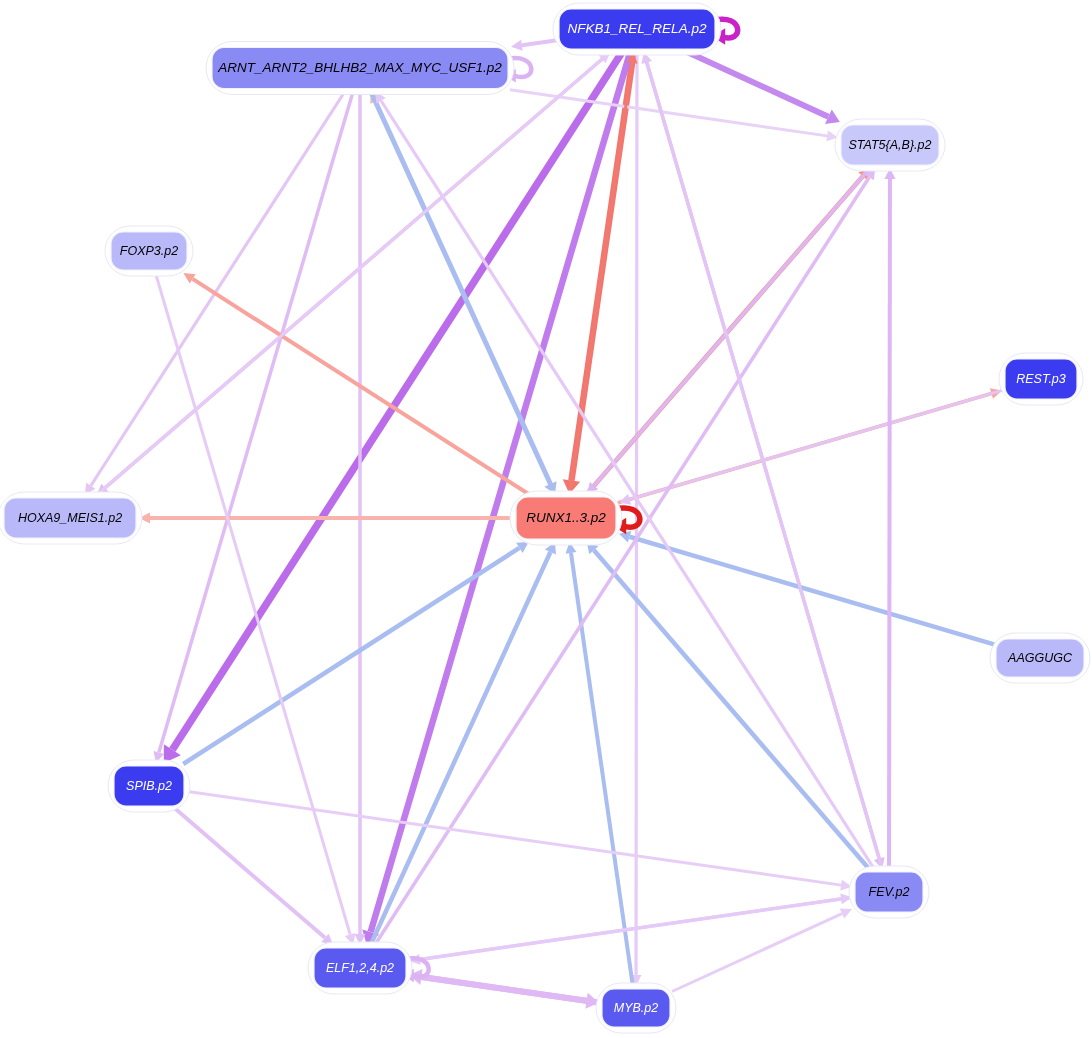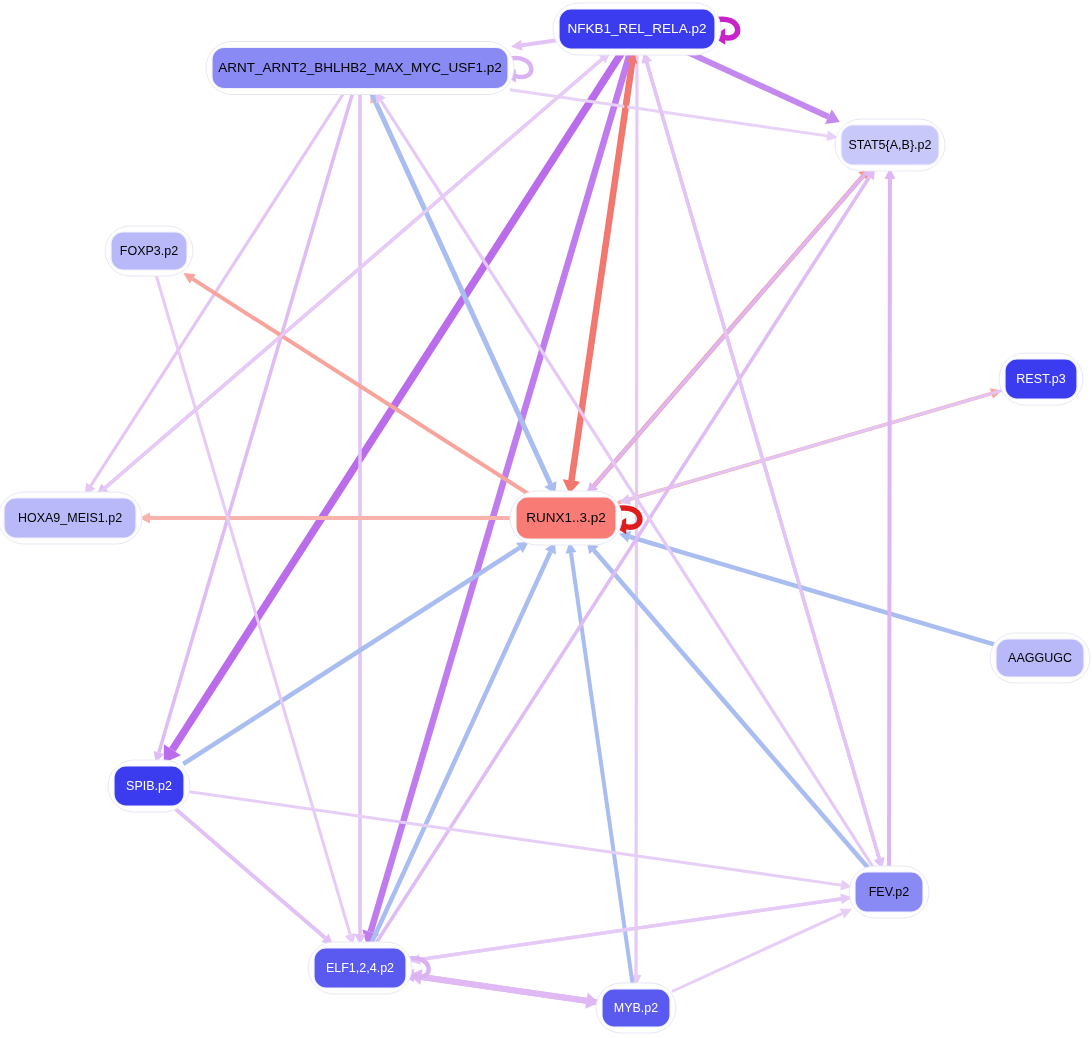--- a/index.html
+++ b/index.html
@@ -12,20 +12,21 @@
     height: 1038px;
     font-family: "Liberation Sans", sans-serif;
     overflow: hidden;
     position: relative;
   }
   #graph-root {
     position: absolute;
     left: 0; top: 0;
     width: 1092px;
     height: 1038px;
+    font-style: italic;
   }
   svg#network {
     display: block;
     width: 1092px;
     height: 1038px;
     background: #ffffff;
   }
   .node-halo {
     fill: #ffffff;
     stroke: #e8e8f5;

